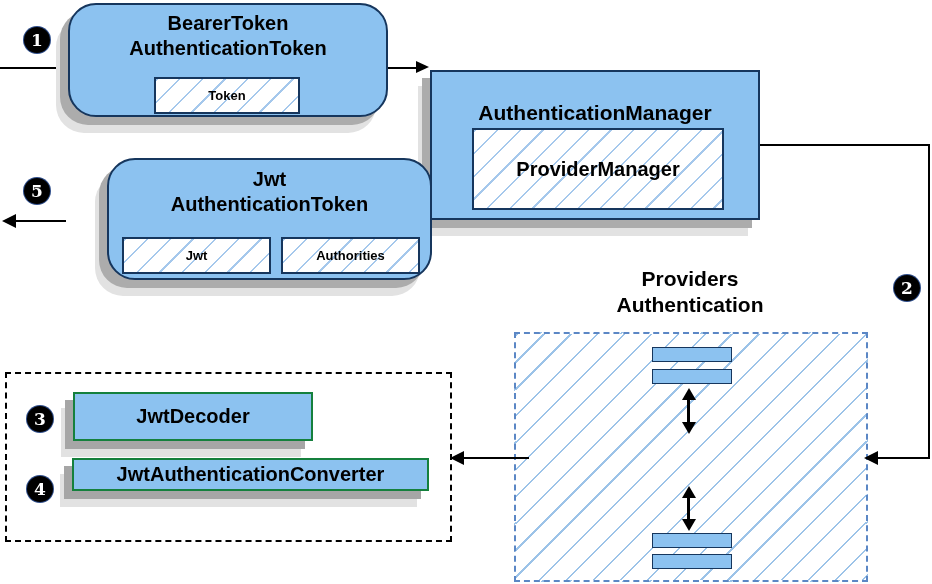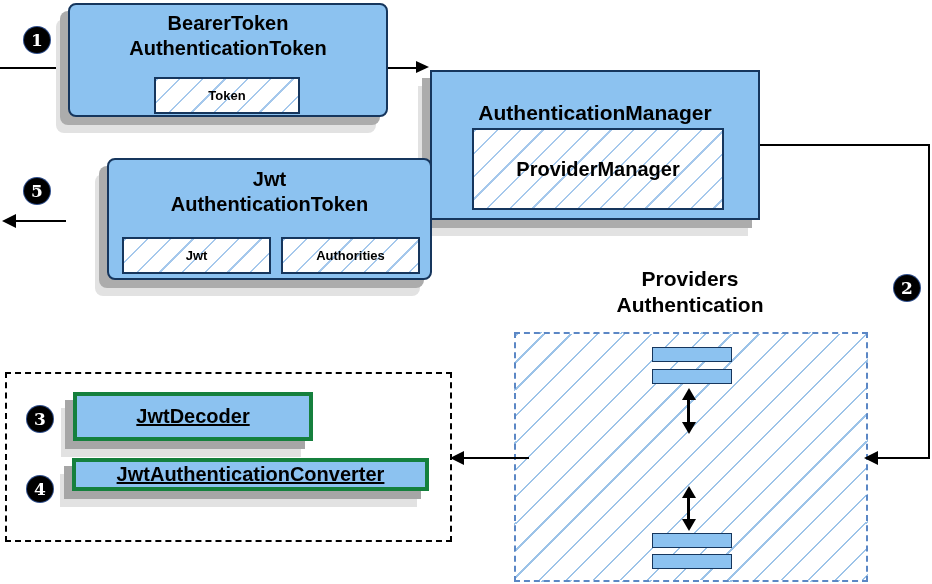--- a/index.html
+++ b/index.html
@@ -14,37 +14,36 @@
   .ah{position:absolute;width:0;height:0;z-index:2;}
   .ah-right{border-top:6px solid transparent;border-bottom:6px solid transparent;border-left:13px solid #000;}
   .ah-left{border-top:7px solid transparent;border-bottom:7px solid transparent;border-right:14px solid #000;}
   .ah-up{border-left:7px solid transparent;border-right:7px solid transparent;border-bottom:12px solid #000;}
   .ah-down{border-left:7px solid transparent;border-right:7px solid transparent;border-top:12px solid #000;}
   
   .node{
     position:absolute;background:#8cc2f0;border:2px solid #16365d;box-sizing:border-box;
     box-shadow:-8px 8px 0 #acacac,-12px 16px 0 #e2e2e2;z-index:3;
   }
-  .rounded{border-radius:8px;}
+  .rounded{border-radius:28px;}
   .node-title{font-weight:bold;font-size:20px;line-height:25px;text-align:center;}
   .hatch{
     background-color:#fff;
     background-image:repeating-linear-gradient(135deg,#a5c8ec 0px,#a5c8ec 1.6px,transparent 1.6px,transparent 16px);
   }
   .field{
     position:absolute;border:2px solid #16365d;box-sizing:border-box;
     display:flex;align-items:center;justify-content:center;
     font-weight:bold;font-size:13px;
   }
   .bar{
-    position:absolute;background:#8cc2f0;border:4px solid #15803d;box-sizing:border-box;
+    position:absolute;background:#8cc2f0;border:2px solid #15803d;box-sizing:border-box;
     display:flex;align-items:center;justify-content:center;
     font-weight:bold;font-size:20px;z-index:3;
     box-shadow:-8px 8px 0 #a6a6a6,-12px 16px 0 #e2e2e2;
-    text-decoration:underline;
   }
   .minibar{
     position:absolute;background:#8cc2f0;border:1.5px solid #16365d;box-sizing:border-box;z-index:3;
   }
   .container-dashed-blue{
     position:absolute;border:2px dashed #5b87c5;box-sizing:border-box;z-index:1;
     background-color:#fff;
     background-image:repeating-linear-gradient(135deg,#9cc3e8 0px,#9cc3e8 1.6px,transparent 1.6px,transparent 19px);
   }
   .container-dashed-black{

